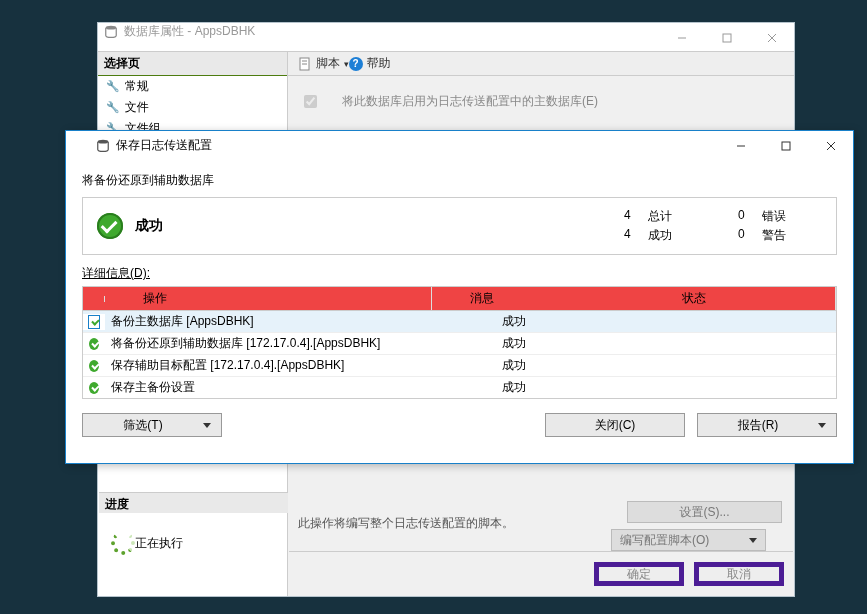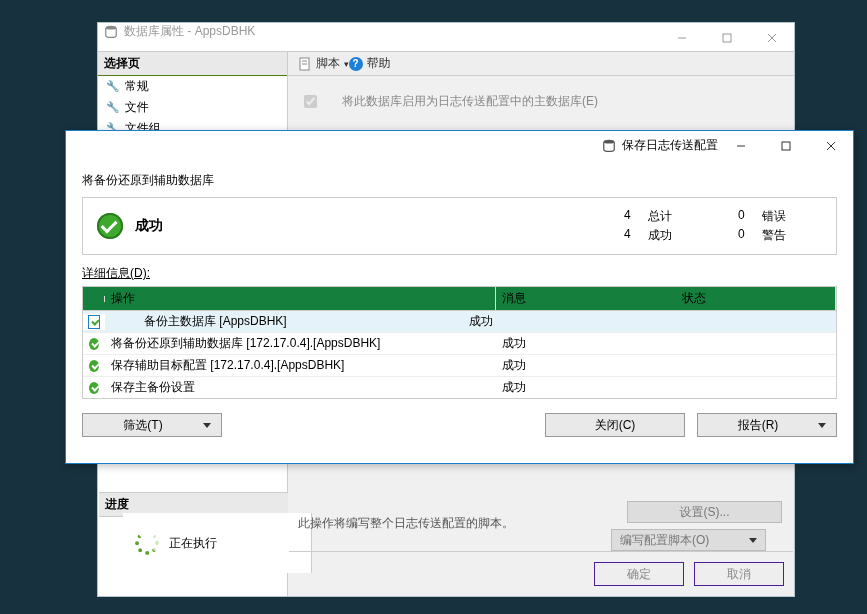--- a/index.html
+++ b/index.html
@@ -19,60 +19,60 @@
   .bg-side-hdr { background: #e9e9e9; padding: 3px 6px; font-weight: bold; border-bottom: 1px solid #4d7c0f; }
   .bg-side-item { display: flex; align-items: center; gap: 5px; padding: 2px 6px 2px 8px; }
   .wrench { color: #888; font-size: 11px; }
   .bg-right { flex: 1; background: #f0f0f0; display: flex; flex-direction: column; }
   .bg-toolbar { height: 24px; background: #eee; border-bottom: 1px solid #ccc; display: flex; align-items: center; padding-left: 10px; }
   .bg-tool { display: flex; align-items: center; gap: 4px; color: #333; }
   .bg-main { padding: 16px 12px; }
   .cb-row { display: flex; align-items: center; gap: 22px; color: #888; }
 
   .bg-progress-hdr { position: absolute; left: 1px; top: 469px; width: 189px; background: #e9e9e9; padding: 3px 6px; font-weight: bold; border-top:1px solid #ccc; border-bottom:1px solid #ccc; }
-  .bg-progress-body { position: absolute; left: 1px; top: 490px; width: 189px; height: 60px; display: flex; align-items: center; gap: 10px; padding-left: 12px; background:#fff; border-right:1px solid #ccc;margin-left:24px;}
+  .bg-progress-body { position: absolute; left: 1px; top: 490px; width: 189px; height: 60px; display: flex; align-items: center; padding-left: 12px; background:#fff; border-right:1px solid #ccc;}
   .spinner { width: 24px; height: 24px; border: 4px dotted #5ea22e; border-radius: 50%; border-top-color: transparent; border-right-color: #cce7b8; }
 
   .bg-footnote { position: absolute; left: 200px; top: 492px; font-size: 12px; color:#555; }
 
   
   .bg-bot-btns { position: absolute; right: 10px; bottom: 10px; display: flex; gap: 10px; }
-  .bg-btn { width: 90px; height: 24px; border: 1px solid #4c1d95; background: #eee; color: #888; display: flex; align-items: center; justify-content: center; font-family: Liberation Mono, monospace; }
+  .bg-btn { width: 90px; height: 24px; border: 5px solid #4c1d95; background: #eee; color: #888; display: flex; align-items: center; justify-content: center; font-family: Liberation Mono, monospace; }
   .bg-config-btn { position:absolute; right:12px; top:478px; width:155px; height:22px; border:1px solid #bbb; background:#ddd; color:#777; display:flex; align-items:center; justify-content:center;}
   .bg-script-btn { position:absolute; right:28px; top:506px; width:155px; height:22px; border:1px solid #bbb; background:#ddd; color:#777; display:flex; align-items:center; justify-content:space-between; padding:0 8px;}
   .bg-bottom-sep { position:absolute; left:191px; right:1px; bottom:44px; height:1px; background:#ccc;}
 
   
   .dlg { position: absolute; left: 65px; top: 130px; width: 789px; height: 334px; background: #fff; border: 1px solid #1880c9; box-shadow: 2px 2px 8px rgba(0,0,0,.25); }
-  .dlg-titlebar { height: 29px; display: flex; align-items: center; justify-content: flex-end; padding-left: 6px; background: #fff; }
+  .dlg-titlebar { height: 29px; display: flex; align-items: center; justify-content: space-between; padding-left: 6px; background: #fff; margin-left: 24px; }
   .dlg-title-wrap { display: flex; align-items: center; gap: 6px; }
   .dlg-ctrls { display: flex; }
   .dlg-ctrl { width: 45px; height: 29px; display: flex; align-items: center; justify-content: center; color: #333; }
   .dlg-ctrl svg { width: 10px; height: 10px; }
 
   .dlg-desc { padding: 12px 16px 8px; font-size: 12px; }
 
   .dlg-status { margin: 0 16px; border: 1px solid #ccc; padding: 10px 14px; display: flex; align-items: center; }
   .dlg-status-left { display: flex; align-items: center; gap: 12px; flex: 1; }
   .check-big { width: 26px; height: 26px; border-radius: 50%; background: #3fa92e; display: flex; align-items: center; justify-content: center; box-shadow: inset 0 0 0 2px #2a7d1e; }
   .check-big::after { content:""; width:12px; height:6px; border-left:3px solid #fff; border-bottom:3px solid #fff; transform: rotate(-45deg) translateY(-2px); }
   .dlg-success-word { font-size: 14px; font-weight: bold; }
   .dlg-stats { display: grid; grid-template-columns: 24px 60px 30px 24px 60px; row-gap: 2px; font-size:12px; }
 
   .dlg-details-label { margin: 10px 16px 4px; text-decoration: underline; color: #000;}
   .dlg-table { margin: 0 16px; border: 1px solid #ccc; }
   .dlg-th, .dlg-tr { display: grid; grid-template-columns: 22px 1fr 180px 160px; align-items: center; min-height: 19px; }
-  .dlg-th { background: #15803d; border-bottom: 1px solid #ccc; }
+  .dlg-th { background: #ef4444; border-bottom: 1px solid #ccc; gap: 32px; }
   .dlg-th > div { padding: 3px 6px; border-right: 1px solid #ddd; font-weight: normal; }
   .dlg-tr { border-bottom: 1px solid #eee; }
   .dlg-icon-cell { display:flex; align-items:center; justify-content:center; }
   .mini-check { width:12px; height:12px; border-radius:50%; background:#3fa92e; position:relative; }
   .mini-check::after { content:""; position:absolute; left:3px; top:3px; width:5px; height:3px; border-left:2px solid #fff; border-bottom:2px solid #fff; transform:rotate(-45deg);}
   .dlg-tr > div { padding: 2px 6px; }
-  .row-sel { background:#e6f2fa;gap:33px; }
+  .row-sel { background:#e6f2fa; }
   .row-sel .dlg-icon-cell { background:#fff; }
   .dlg-tr.row-sel .mini-check { box-shadow: 0 0 0 1px #1880c9; border-radius:0; background:transparent;}
   .dlg-tr.row-sel .mini-check::after{ border-color:#3fa92e;}
 
   .dlg-btnbar { display:flex; justify-content:space-between; align-items:center; padding: 14px 16px 0; }
   .dlg-btn { height: 24px; border: 1px solid #999; background: #e9e9e9; display:flex; align-items:center; justify-content:center; gap:10px; padding:0 10px; cursor:pointer; }
   .dlg-btn-wide { width: 140px; justify-content:space-between;}
   .dlg-btn-mid { width: 140px;}
   .caret { width:0; height:0; border-left:4px solid transparent; border-right:4px solid transparent; border-top:5px solid #333;}
 

